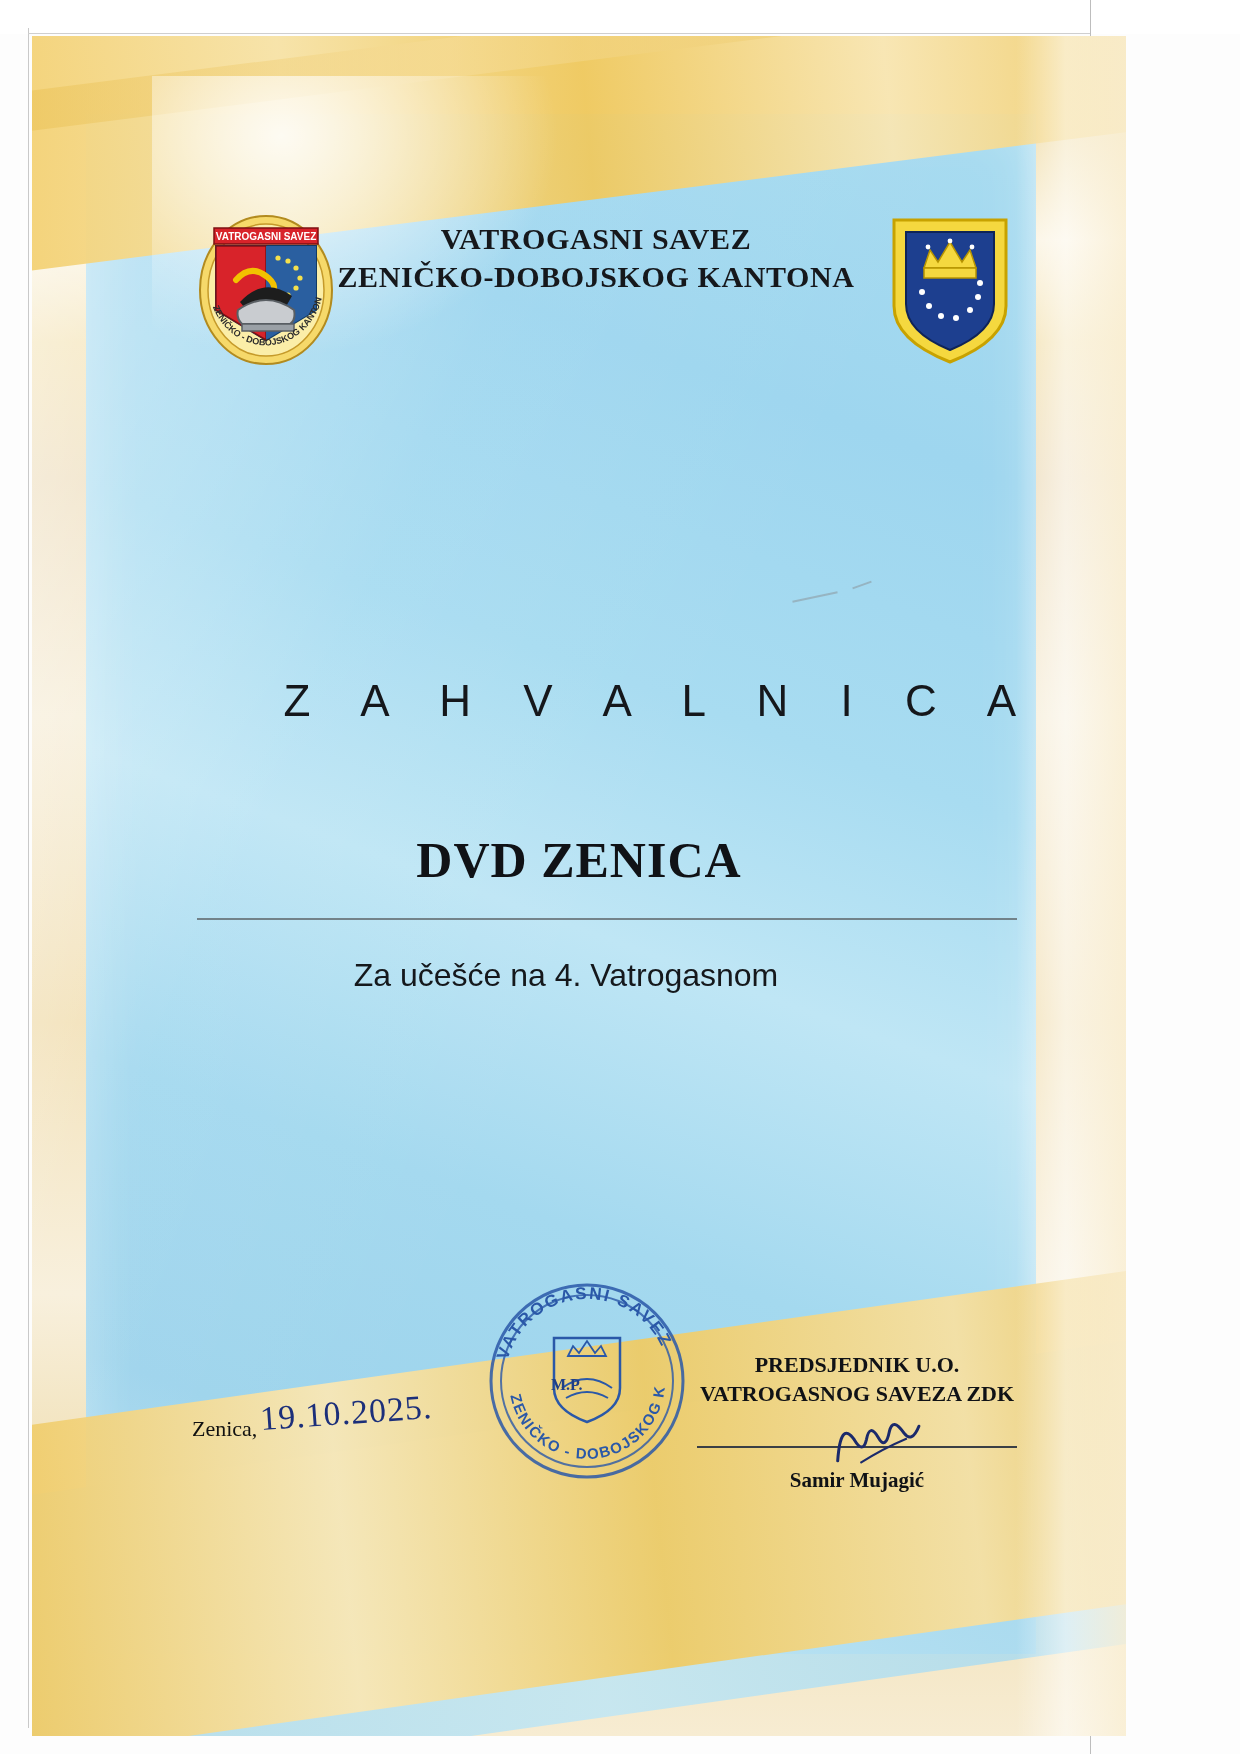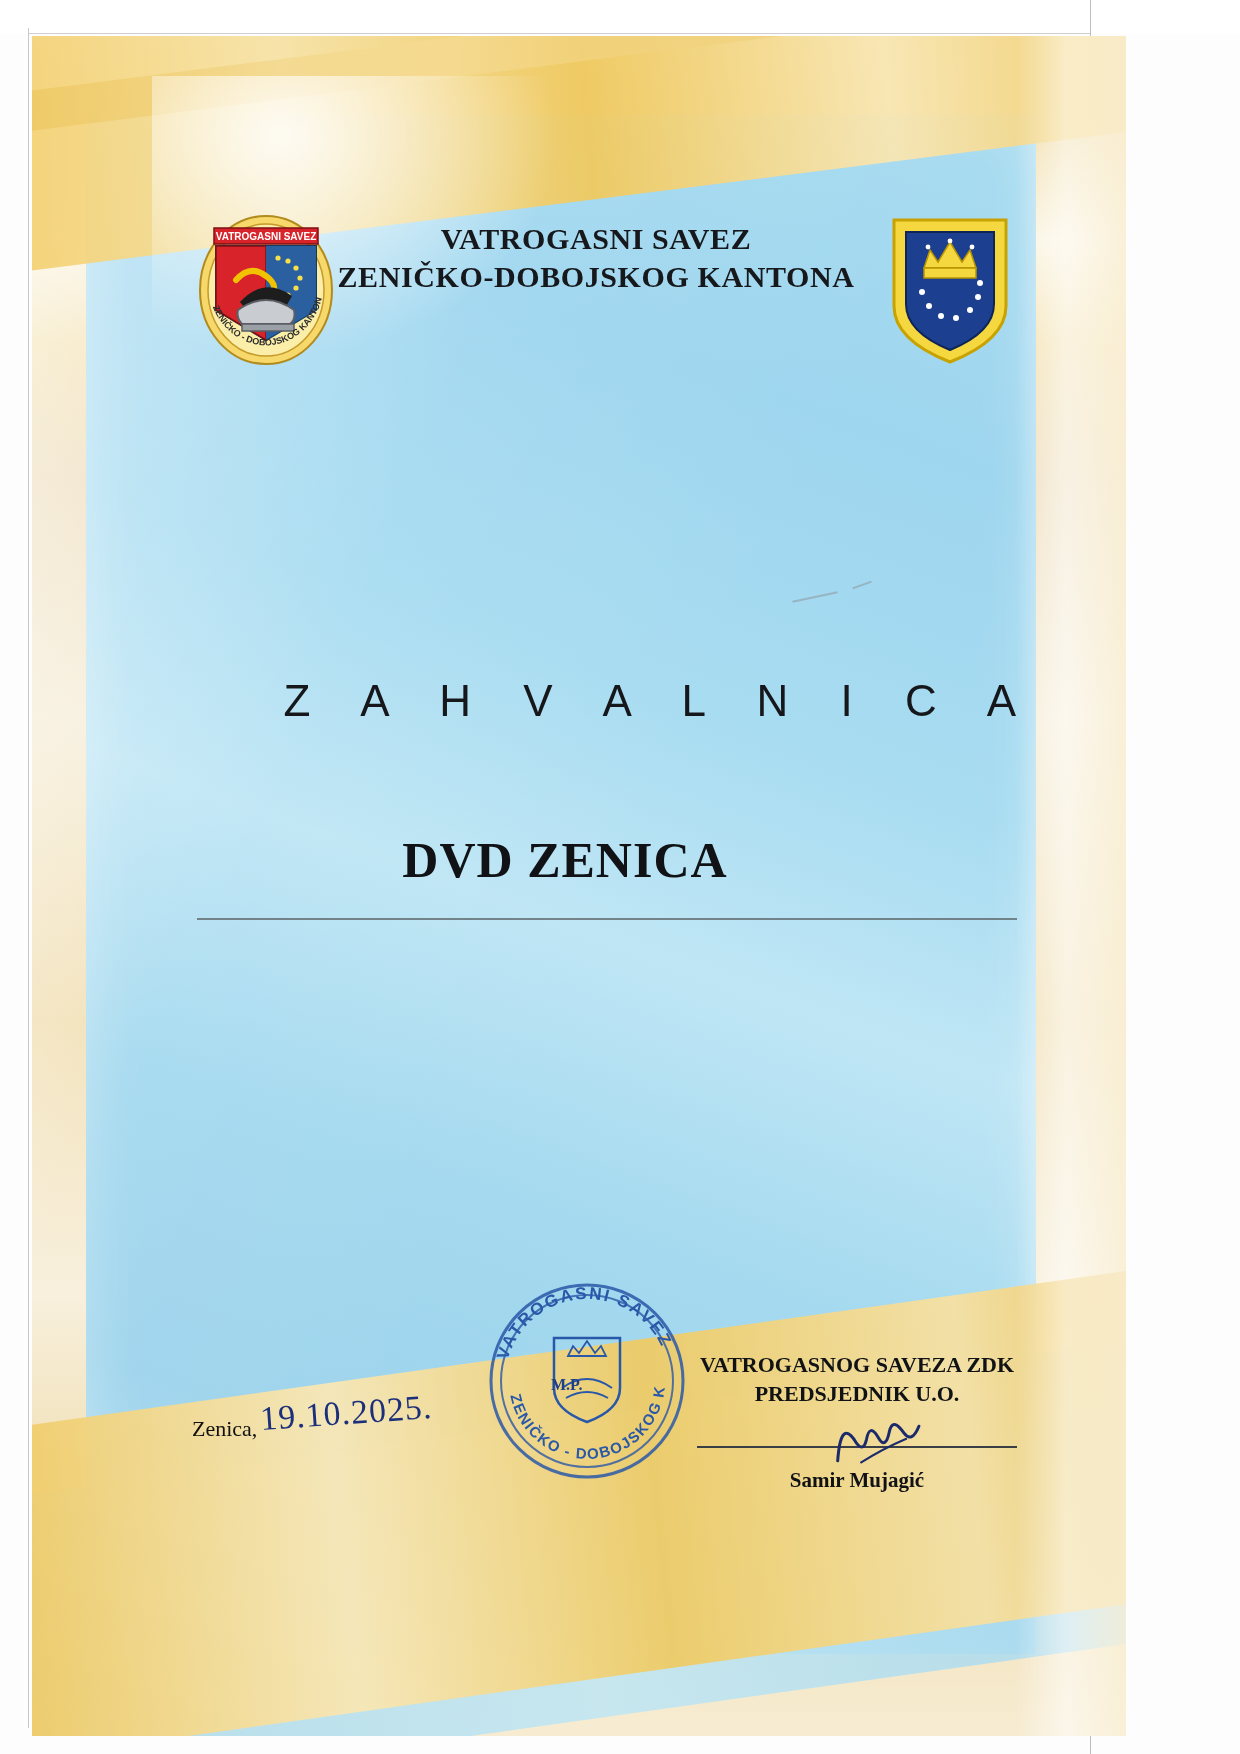--- a/index.html
+++ b/index.html
@@ -105,21 +105,21 @@
     position:absolute;left:54px;top:640px;width:950px;
     text-align:right;
     font-family:Liberation Sans, sans-serif;
     font-size:44px;
     letter-spacing:20px;
     color:#15171b;
     font-weight:500;
     text-indent:20px;
   }
   .recipient{
-    position:absolute;left:58px;top:795px;width:950px;
+    position:absolute;left:72px;top:795px;width:950px;
     text-align:center;
     font-family:"Liberation Serif", serif;
     font-weight:bold;
     font-size:50px;
     letter-spacing:1px;
     color:#101216;
   }
   .rule{
     position:absolute;left:165px;top:882px;width:820px;height:2px;
     background:#5b6166;opacity:.75;
@@ -256,20 +256,21 @@
             <circle cx="94" cy="69" r="3"></circle>
           </g>
         </svg>
       </div>
     </div>
 
     <div class="zahvalnica">Z A H V A L N I C A</div>
     <div class="recipient">DVD ZENICA</div>
     <div class="rule"></div>
     <div class="reason">
+      <div>Za učešće na 4. Vatrogasnom</div>
     </div>
 
     <div class="place-date">Zenica,</div>
     <div class="hand-date">19.10.2025.</div>
 
     <div class="stamp">
       <svg viewBox="0 0 210 210" width="210" height="210">
         <circle cx="105" cy="105" r="96" fill="none" stroke="#2a58a8" stroke-width="3" opacity="0.85"></circle>
         <circle cx="105" cy="105" r="86" fill="none" stroke="#2a58a8" stroke-width="2" opacity="0.8"></circle>
         <path id="stamp-top" d="M23 105 a82 82 0 0 1 164 0" fill="none"></path>
@@ -282,22 +283,22 @@
         </text>
         <path d="M72 62 H138 V112 Q138 134 105 146 Q72 134 72 112 Z" fill="none" stroke="#2a58a8" stroke-width="2.5"></path>
         <path d="M86 80 l5 -10 l6 7 l8 -12 l8 12 l6 -7 l5 10 Z" fill="none" stroke="#2a58a8" stroke-width="1.8"></path>
         <path d="M80 112 q25 -18 50 0" fill="none" stroke="#2a58a8" stroke-width="2"></path>
         <path d="M84 122 q21 -12 42 0" fill="none" stroke="#2a58a8" stroke-width="2"></path>
       </svg>
     </div>
     <div class="mp">M.P.</div>
 
     <div class="sign-block">
+      <div class="sign-title">PREDSJEDNIK U.O.</div>
       <div class="sign-title">VATROGASNOG SAVEZA ZDK</div>
-      <div class="sign-title">PREDSJEDNIK U.O.</div>
       <div class="sign-line"></div>
       <div class="sign-name">Samir Mujagić</div>
     </div>
     <div class="signature-scribble">
       <svg viewBox="0 0 120 60" width="120" height="60">
         <path d="M8 46 q10 -40 20 -18 q6 16 12 2 q6 -16 12 0 q5 14 12 -4 q6 -14 14 4 q6 12 16 -4" fill="none" stroke="#1b2a6b" stroke-width="3" stroke-linecap="round"></path>
         <path d="M30 52 q24 -10 50 -16" fill="none" stroke="#1b2a6b" stroke-width="2"></path>
       </svg>
     </div>
 

